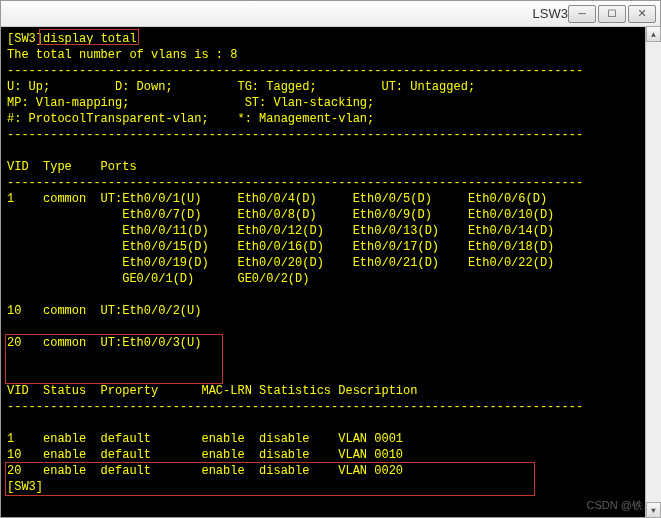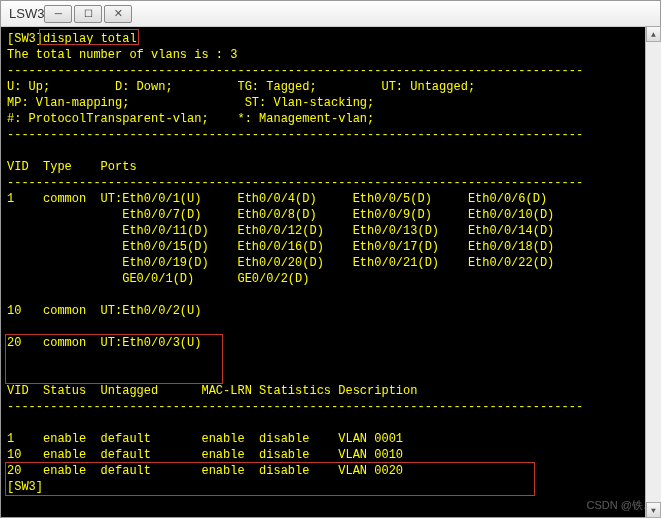--- a/index.html
+++ b/index.html
@@ -18,21 +18,21 @@
       border: 1px solid #999;
       display: flex;
       flex-direction: column;
     }
     .titlebar {
       height: 26px;
       background: linear-gradient(to bottom, #fdfdfd, #ececec);
       border-bottom: 1px solid #ccc;
       display: flex;
       align-items: center;
-      justify-content: flex-start;
+      justify-content: flex-end;
       padding: 0 4px 0 8px;
     }
     .title {
       font-family: "Segoe UI", Tahoma, sans-serif;
       font-size: 13px;
       color: #333;
     }
     .win-controls {
       display: flex;
       gap: 2px;
@@ -102,42 +102,42 @@
   <div class="titlebar">
     <span class="title">LSW3</span>
     <div class="win-controls">
       <div class="win-btn">─</div>
       <div class="win-btn">☐</div>
       <div class="win-btn close">✕</div>
     </div>
   </div>
 
   <div class="terminal"><span>[SW3]</span><span>display total</span>
-<span>The total number of vlans is : 3</span>
+<span>The total number of vlans is : 8</span>
 <span>--------------------------------------------------------------------------------</span>
 <span>U: Up;         D: Down;         TG: Tagged;         UT: Untagged;</span>
 <span>MP: Vlan-mapping;                ST: Vlan-stacking;</span>
 <span>#: ProtocolTransparent-vlan;    *: Management-vlan;</span>
 <span>--------------------------------------------------------------------------------</span>
 
 <span>VID  Type    Ports</span>
 <span>--------------------------------------------------------------------------------</span>
 <span id="vlanrows">1    common  UT:Eth0/0/1(U)     Eth0/0/4(D)     Eth0/0/5(D)     Eth0/0/6(D)
                 Eth0/0/7(D)     Eth0/0/8(D)     Eth0/0/9(D)     Eth0/0/10(D)
                 Eth0/0/11(D)    Eth0/0/12(D)    Eth0/0/13(D)    Eth0/0/14(D)
                 Eth0/0/15(D)    Eth0/0/16(D)    Eth0/0/17(D)    Eth0/0/18(D)
                 Eth0/0/19(D)    Eth0/0/20(D)    Eth0/0/21(D)    Eth0/0/22(D)
                 GE0/0/1(D)      GE0/0/2(D)
 
 10   common  UT:Eth0/0/2(U)
 
 20   common  UT:Eth0/0/3(U)
 </span>
 
-<span>VID  Status  Untagged      MAC-LRN Statistics Description</span>
+<span>VID  Status  Property      MAC-LRN Statistics Description</span>
 <span>--------------------------------------------------------------------------------</span>
 
 <span id="statusrows">1    enable  default       enable  disable    VLAN 0001
 10   enable  default       enable  disable    VLAN 0010
 20   enable  default       enable  disable    VLAN 0020
 </span><span>[SW3]</span>
     <div class="hl" style="left:38px; top:2px; width:100px; height:16px;"></div>
     <div class="hl" style="left:4px; top:307px; width:218px; height:50px;"></div>
     <div class="hl" style="left:4px; top:435px; width:530px; height:34px;"></div>
     <span class="watermark">CSDN @铁…</span>

